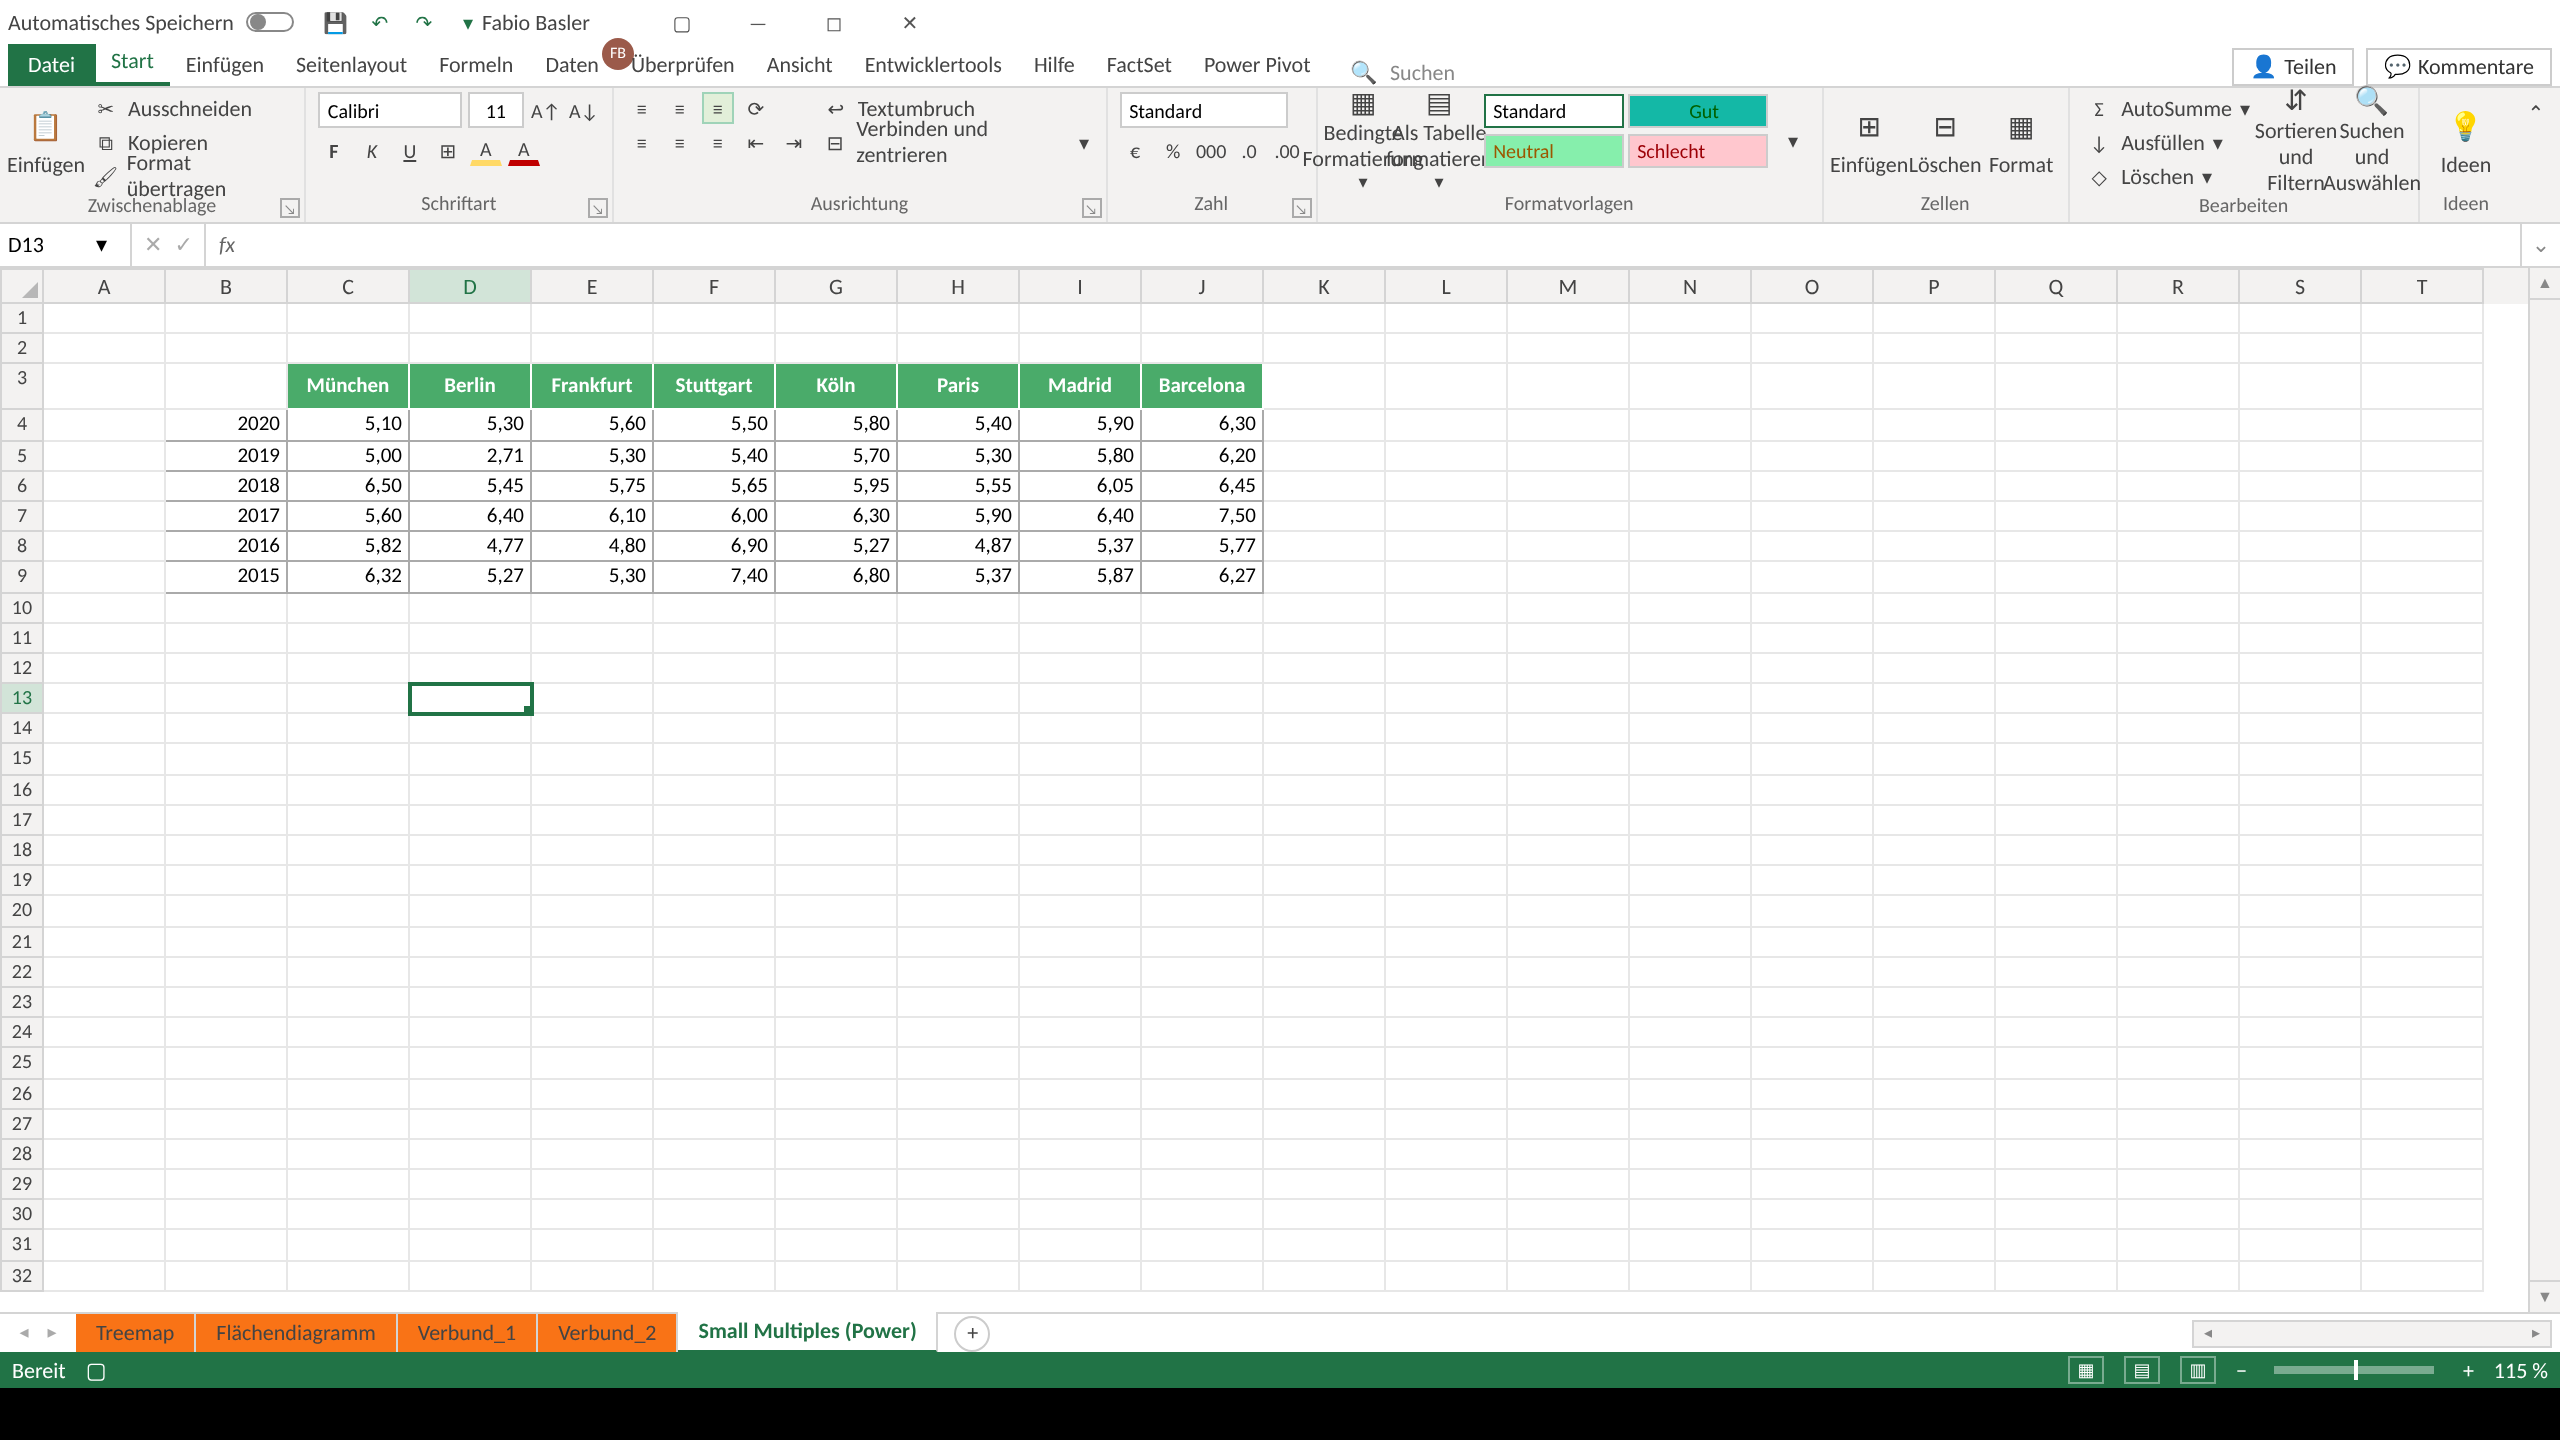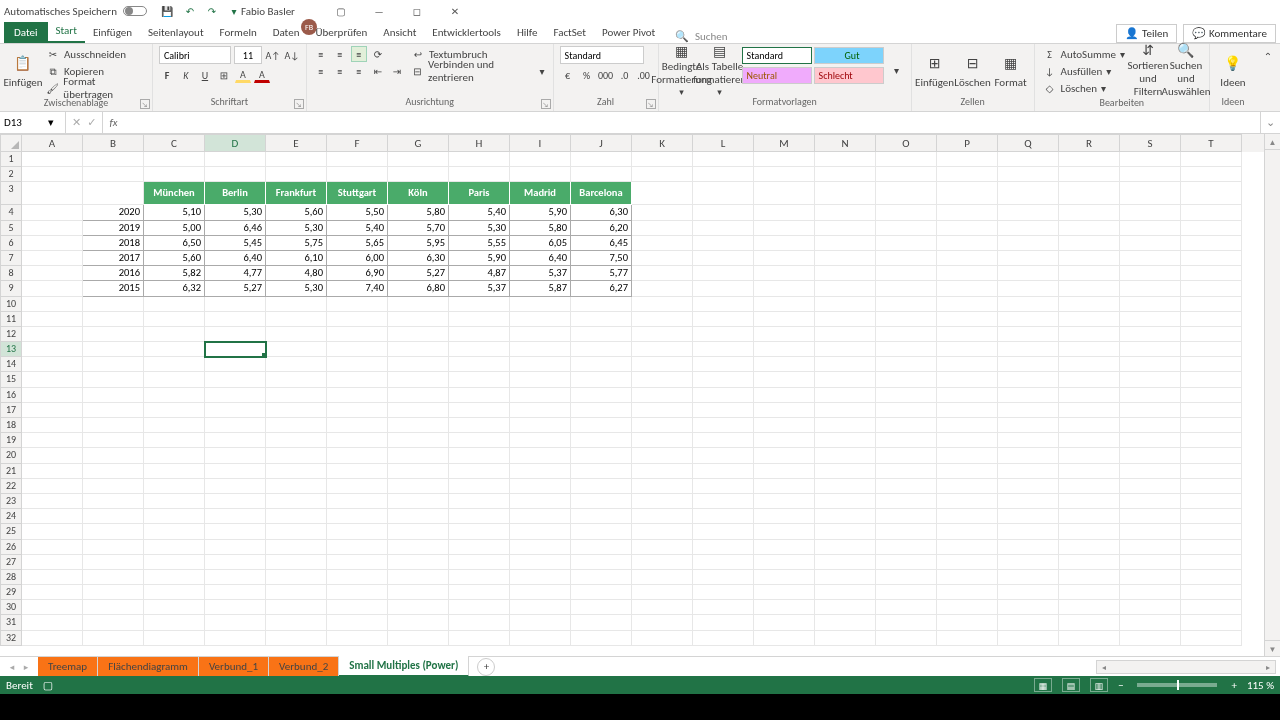--- a/index.html
+++ b/index.html
@@ -43,22 +43,22 @@
 .big-btn .r-ico { width:24px; height:24px; font-size:14px; }
 .fontbox { display:flex; gap:3px; align-items:center;}
 .fname { width: 72px; height: 18px; border:1px solid #ccc; background:#fff; font-size:10px; padding:0 4px; }
 .fsize { width: 28px; height: 18px; border:1px solid #ccc; background:#fff; font-size:10px; text-align:center;}
 .btn-strip { display:flex; gap:3px; }
 .sq { width:16px; height:16px; border:1px solid transparent; display:flex; align-items:center; justify-content:center; font-size:10px; color:#444; }
 .sq.sel { border:1px solid #9fd3b8; background:#e2efd9;}
 .numfmt { width:84px; height:18px; border:1px solid #ccc; background:#fff; font-size:10px; padding:0 4px;}
 .style-box { width:70px; height:17px; border:1px solid #ccc; margin:1px; font-size:10px; display:flex; align-items:center; padding:0 4px;}
 .style-standard { background:#fff; border:1px solid #217346;}
-.style-gut { background:#7dd3fc; color:#006100;padding-left:30px;}
-.style-neutral { background:#f0abfc; color:#9c5700;}
+.style-gut { background:#14b8a6; color:#006100;padding-left:30px;}
+.style-neutral { background:#86efac; color:#9c5700;}
 .style-schlecht { background:#ffc7ce; color:#9c0006;}
 
 
 .fxrow { height: 22px; display: flex; border-bottom: 1px solid #d4d4d4; }
 .namebox { width: 66px; border-right:1px solid #d4d4d4; display:flex; align-items:center; padding:0 4px; font-size:11px; }
 .namebox input { border:none; width: 44px; font-size:11px; outline:none;}
 .fx-btns { display:flex; align-items:center; padding:0 6px; gap:6px; color:#aaa; border-right:1px solid #d4d4d4;}
 .fx-lbl { padding:0 6px; display:flex; align-items:center; font-style:italic; color:#666;}
 .fx-input { flex:1; border:none; outline:none; font-size:11px; padding:0 4px;}
 .fx-exp { width:20px; display:flex; align-items:center; justify-content:center; border-left:1px solid #d4d4d4; color:#888;}
@@ -454,21 +454,21 @@
           <div class="cell"></div>
           <div class="cell"></div>
           <div class="cell"></div>
           <div class="cell"></div>
         </div>
         <div class="g-row">
           <div class="rowh">5</div>
           <div class="cell"></div>
           <div class="cell r tbl-b">2019</div>
           <div class="cell r tbl-b">5,00</div>
-          <div class="cell r tbl-b">6,46</div>
+          <div class="cell r tbl-b">2,71</div>
           <div class="cell r tbl-b">5,30</div>
           <div class="cell r tbl-b">5,40</div>
           <div class="cell r tbl-b">5,70</div>
           <div class="cell r tbl-b">5,30</div>
           <div class="cell r tbl-b">5,80</div>
           <div class="cell r tbl-b">6,20</div>
           <div class="cell"></div>
           <div class="cell"></div>
           <div class="cell"></div>
           <div class="cell"></div>

